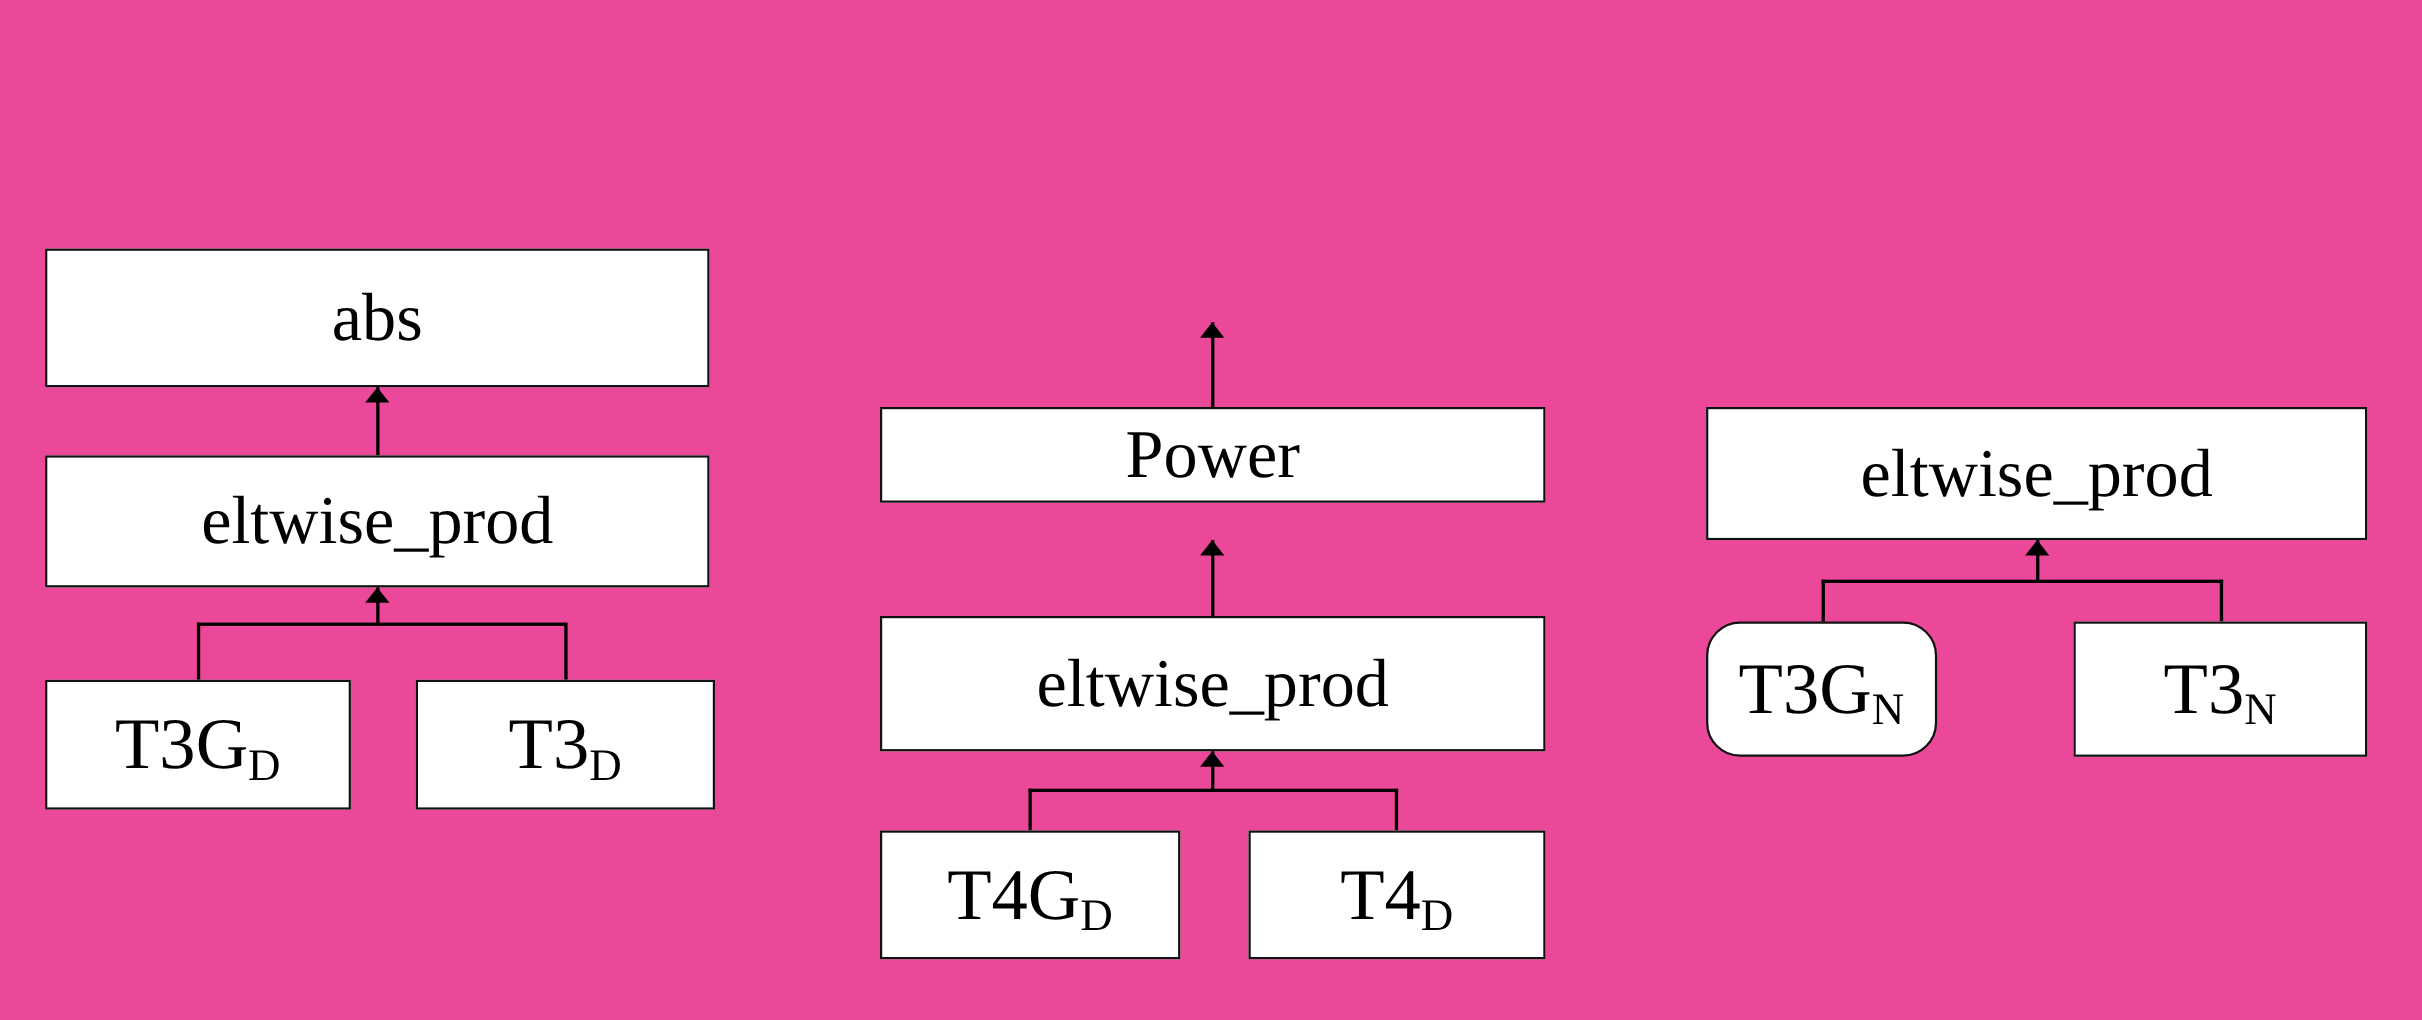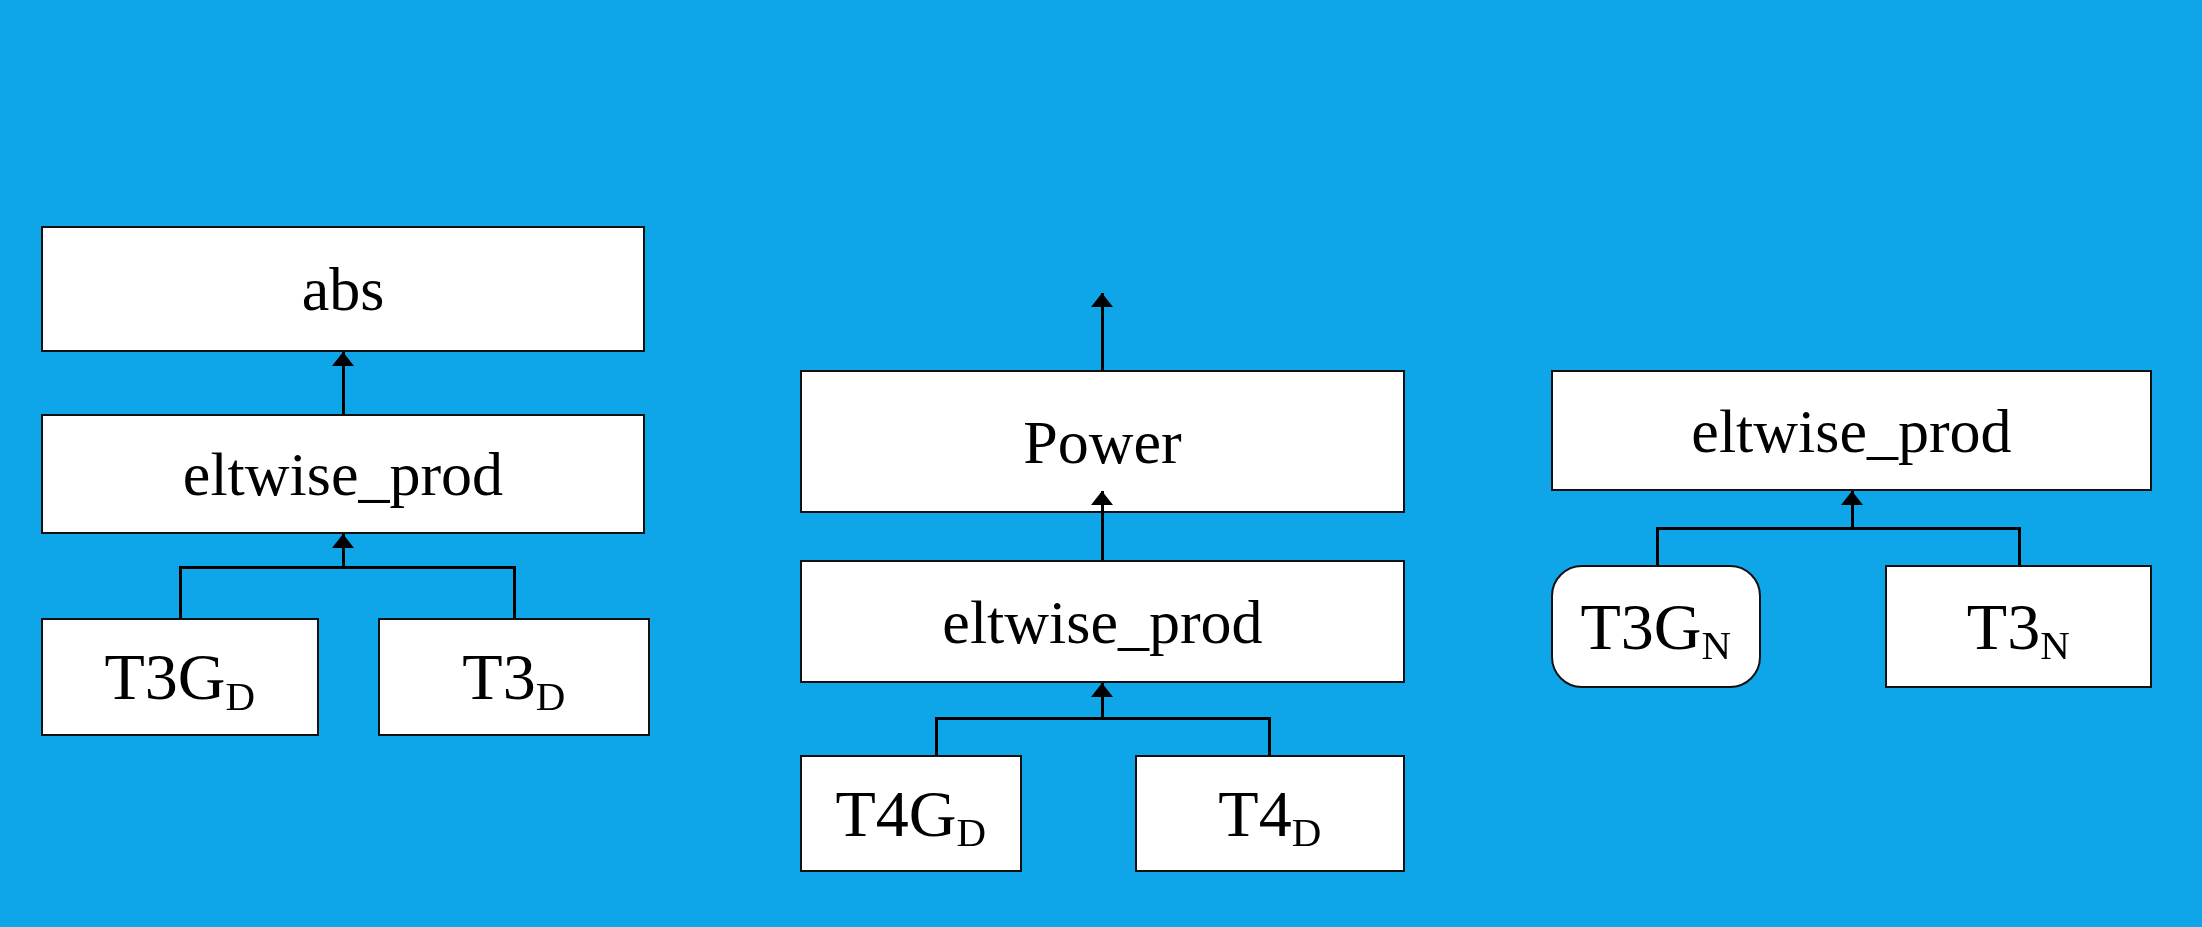--- a/index.html
+++ b/index.html
@@ -4,21 +4,21 @@
 <style>
   html, body {
     margin: 0;
     padding: 0;
     background: #000000;
   }
   #canvas {
     position: relative;
     width: 2202px;
     height: 927px;
-    background: #0ea5e9;
+    background: #ec4899;
     overflow: hidden;
     font-family: "Liberation Serif", "DejaVu Serif", serif;
   }
   .node {
     position: absolute;
     background: #ffffff;
     border: 2px solid #111111;
     box-sizing: border-box;
     display: flex;
     align-items: center;
@@ -87,39 +87,39 @@
   </div>
 
   <div class="node leaf" style="left:378px; top:618px; width:272px; height:118px;">
     <span class="lbl"><span>T3</span><sub>D</sub></span>
   </div>
 
 
   <div class="edge edge-v" style="left:1101px; top:293px; height:77px;"></div>
   <div class="arrow" style="left:1091px; top:293px;"></div>
 
-  <div class="node op" style="left:800px; top:370px; width:605px; height:143px;">
+  <div class="node op" style="left:800px; top:370px; width:605px; height:87px;">
     <span class="lbl">Power</span>
   </div>
 
   <div class="edge edge-v" style="left:1101px; top:491px; height:69px;"></div>
   <div class="arrow" style="left:1091px; top:491px;"></div>
 
   <div class="node op" style="left:800px; top:560px; width:605px; height:123px;">
     <span class="lbl">eltwise_prod</span>
   </div>
 
   <div class="edge edge-v" style="left:935px; top:717px; height:38px;"></div>
   <div class="edge edge-h" style="left:935px; top:717px; width:167px;"></div>
   <div class="edge edge-v" style="left:1268px; top:717px; height:38px;"></div>
   <div class="edge edge-h" style="left:1101px; top:717px; width:170px;"></div>
   <div class="edge edge-v" style="left:1101px; top:683px; height:36px;"></div>
   <div class="arrow" style="left:1091px; top:683px;"></div>
 
-  <div class="node leaf" style="left:800px; top:755px; width:222px; height:117px;">
+  <div class="node leaf" style="left:800px; top:755px; width:273px; height:117px;">
     <span class="lbl"><span>T4G</span><sub>D</sub></span>
   </div>
 
   <div class="node leaf" style="left:1135px; top:755px; width:270px; height:117px;">
     <span class="lbl"><span>T4</span><sub>D</sub></span>
   </div>
 
   <div class="node op" style="left:1551px; top:370px; width:601px; height:121px;">
     <span class="lbl">eltwise_prod</span>
   </div>

